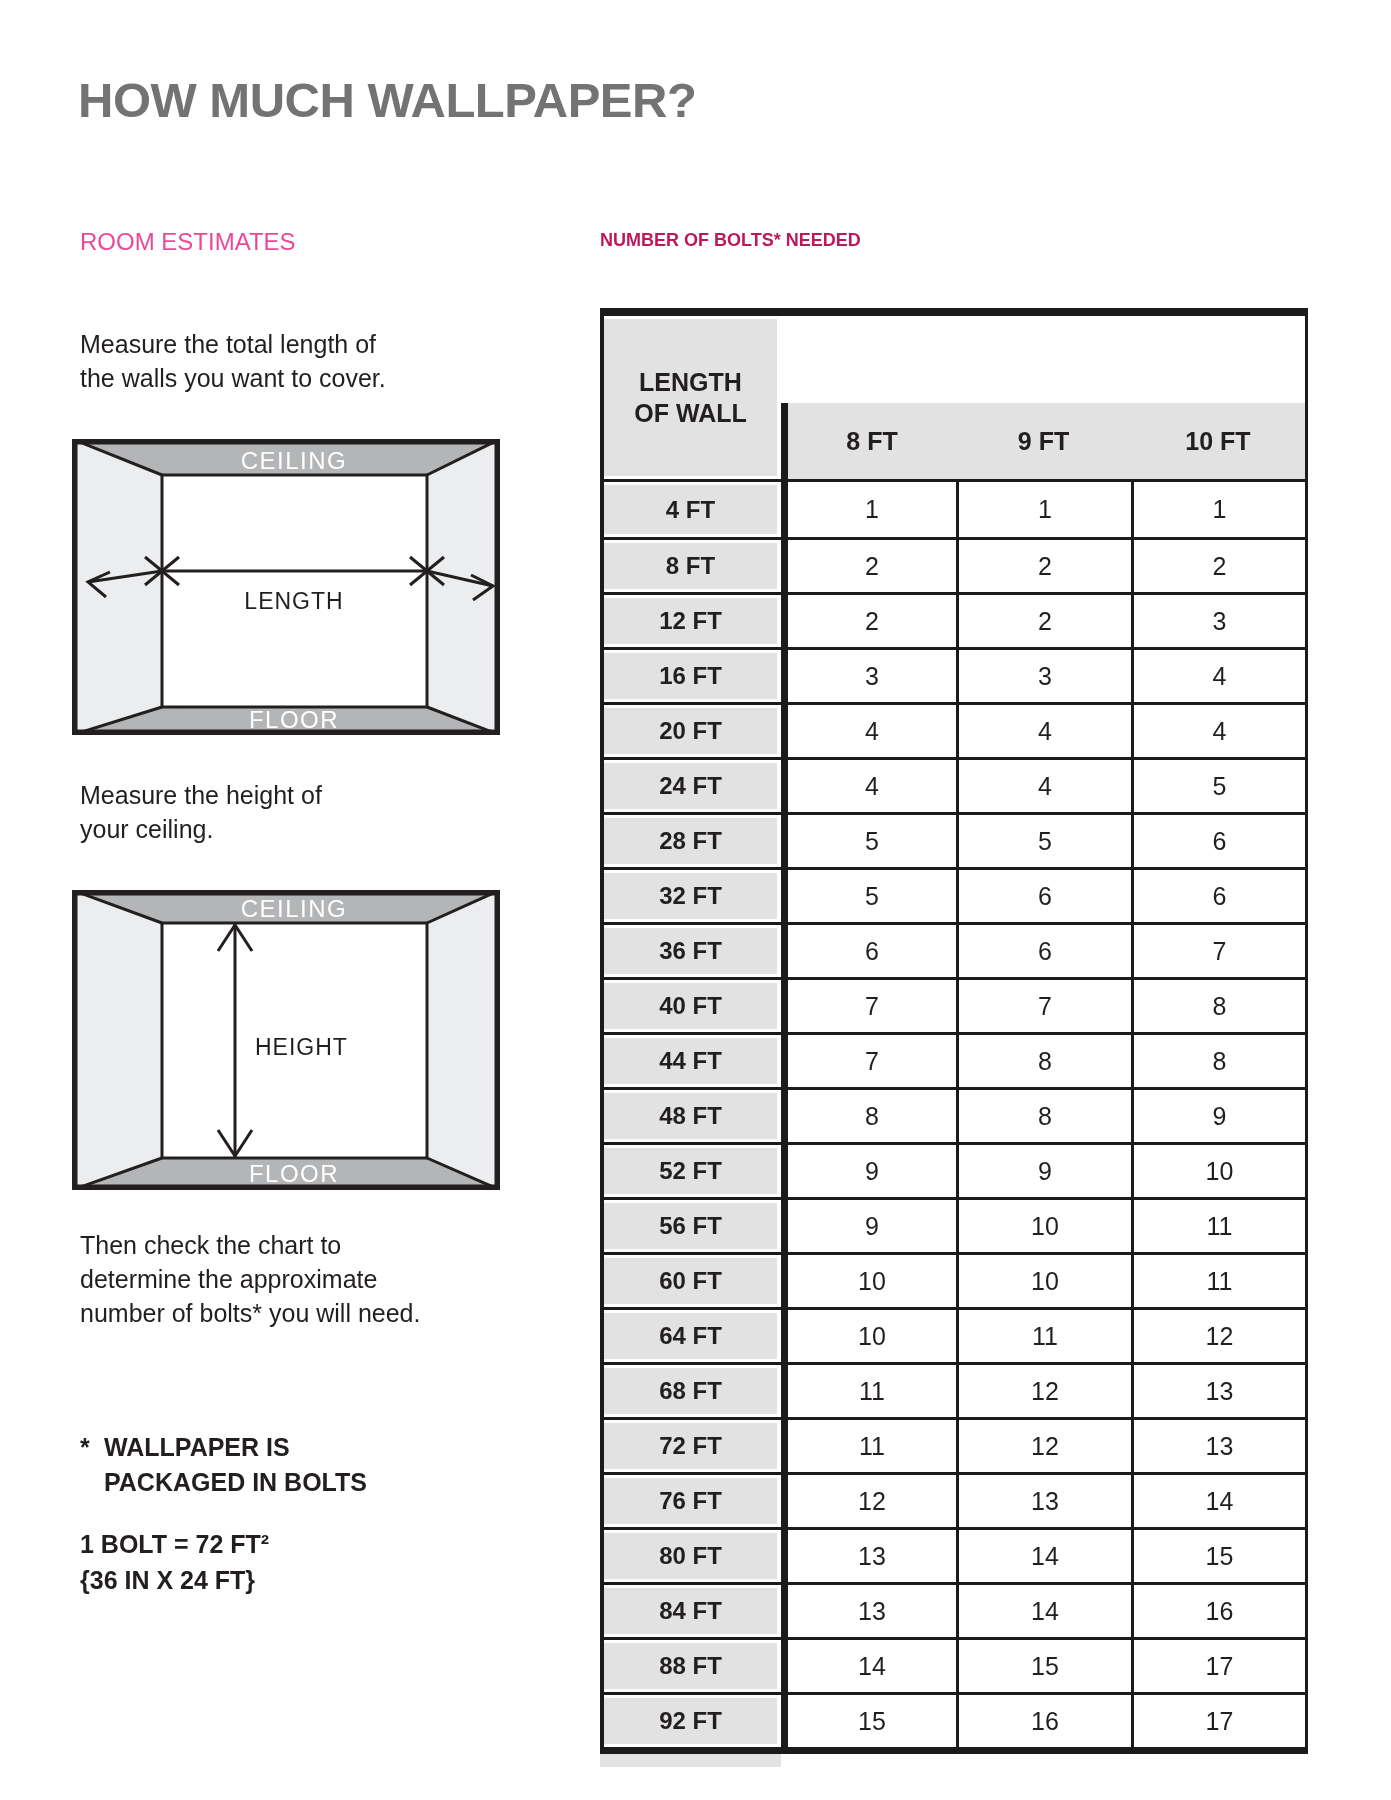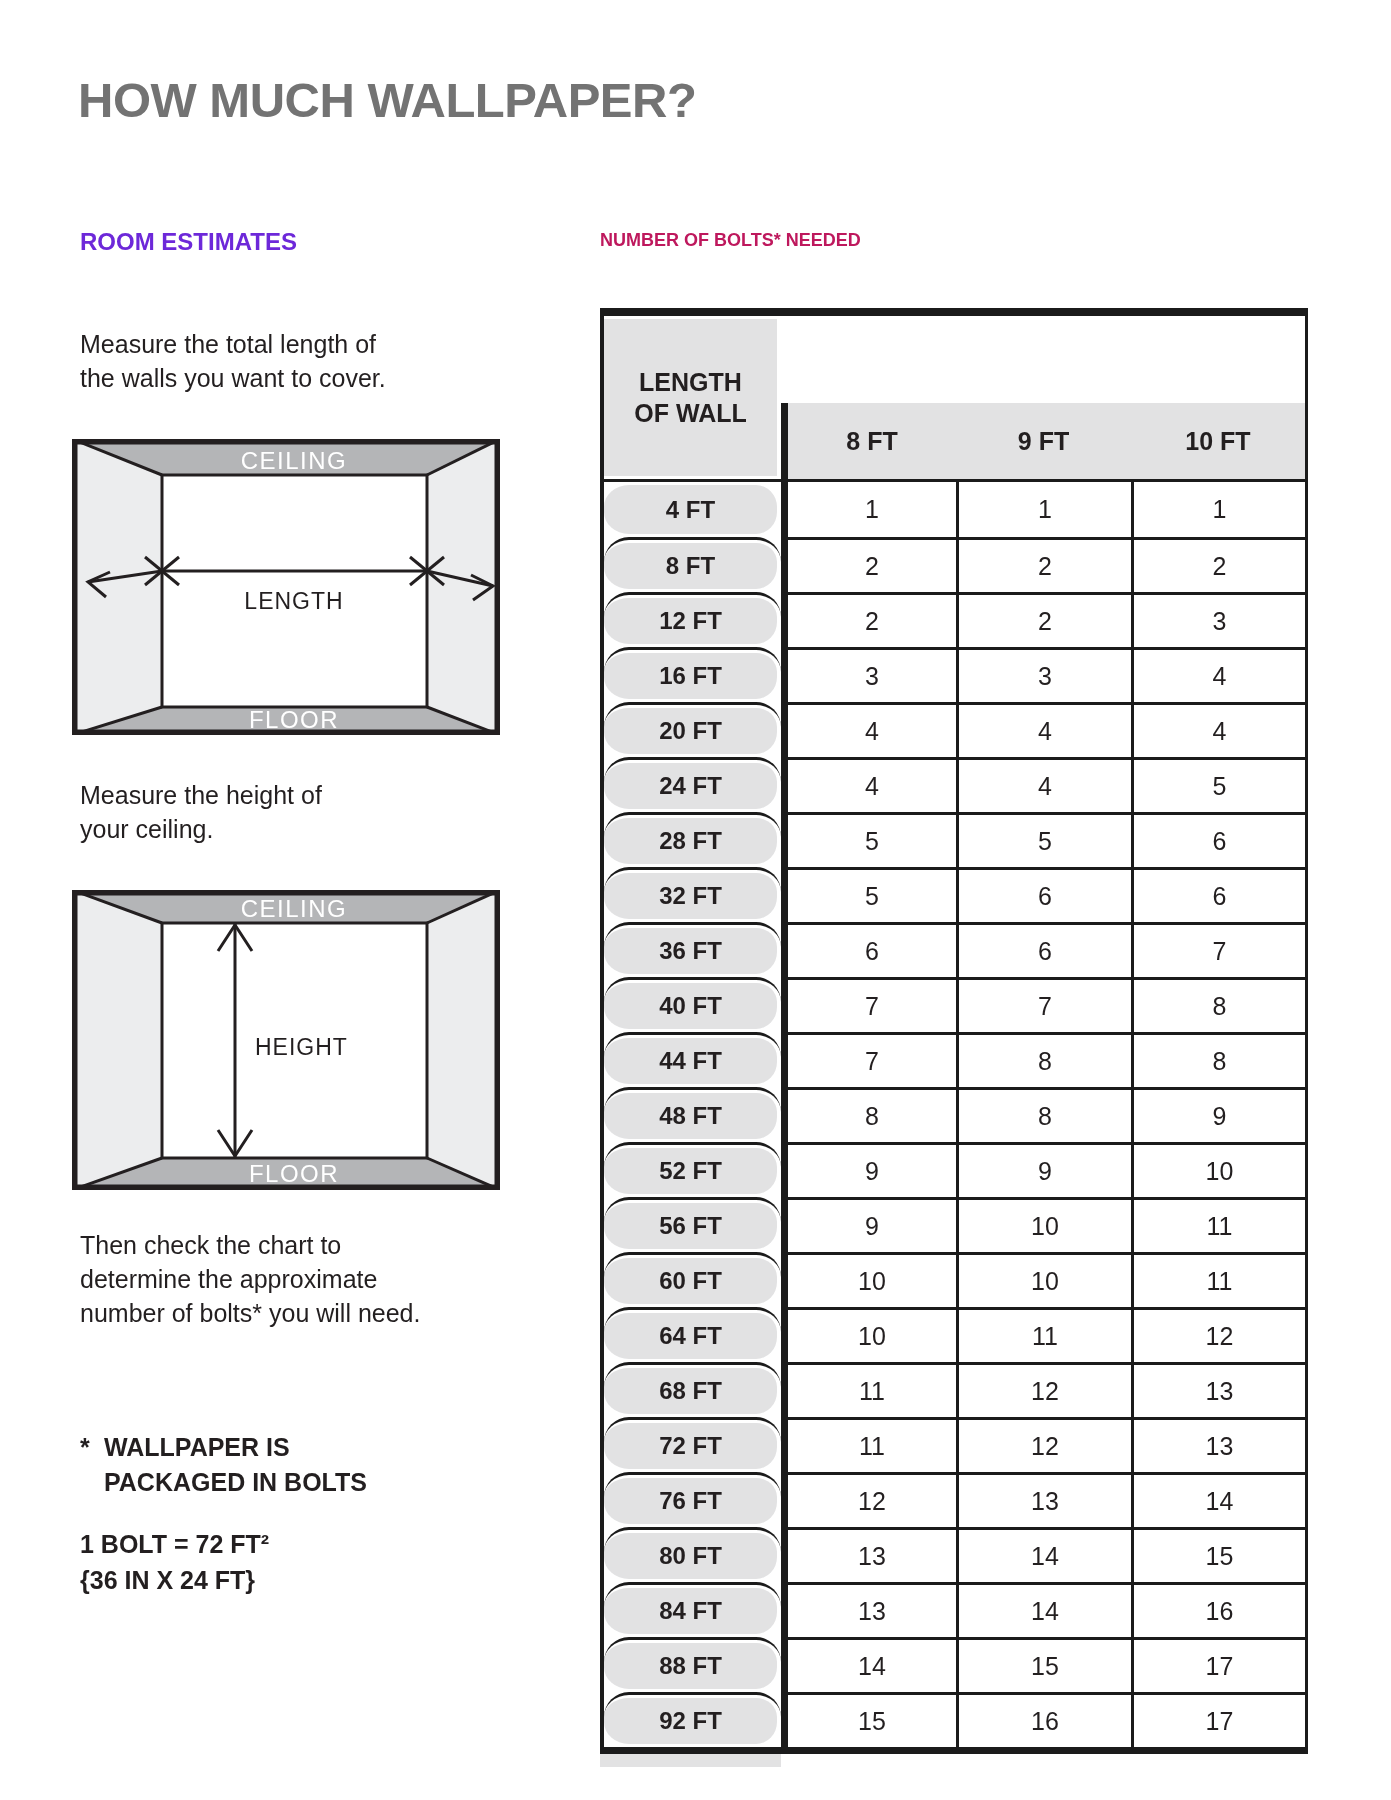--- a/index.html
+++ b/index.html
@@ -10,21 +10,21 @@
     color:#231f20;
   }
   .abs { position:absolute; }
 
   
   .page-title {
     left:78px; top:72px; font-size:49px; font-weight:700;
     letter-spacing:-0.5px; color:#737373; white-space:nowrap;
   }
   .section-heading {
-    left:80px; top:228px; font-size:24px; font-weight:700; color:#6d28d9;
+    left:80px; top:228px; font-size:24px; font-weight:400; color:#ec4899;
   }
   .table-heading {
     left:600px; top:230px; width:708px; 
     font-size:18px; font-weight:700; color:#be185d;
   }
   .para {
     left:80px; font-size:25px; line-height:34px; white-space:pre-line; color:#231f20;
   }
   .p1 { top:283px;margin-top:44px; }
   .p2 { top:778px; }
@@ -86,21 +86,21 @@
   .th-sub.c0 { border-left:7px solid #1b1b1b; }
 
   .tr {
     display:grid; grid-template-columns:177px 175px 175px 174px; height:55px;
   }
   .td { display:flex; align-items:center; justify-content:center; }
   .td.label {
     background:#e2e2e3; background-clip:content-box;
     border-top:3px solid #1b1b1b;
     padding:3px 4px 3px 0;
-    font-weight:700; font-size:24px;border-radius:25px;
+    font-weight:700; font-size:24px;
   }
   .tr:first-child .label { border-top:none; }
   .td.val {
     background:#ffffff; font-size:25px;
     border-left:3px solid #1b1b1b;
   }
   .td.val.c0 { border-left:7px solid #1b1b1b; }
   .tr + .tr .val { border-top:3px solid #1b1b1b; }
 
   .grey-tab {

